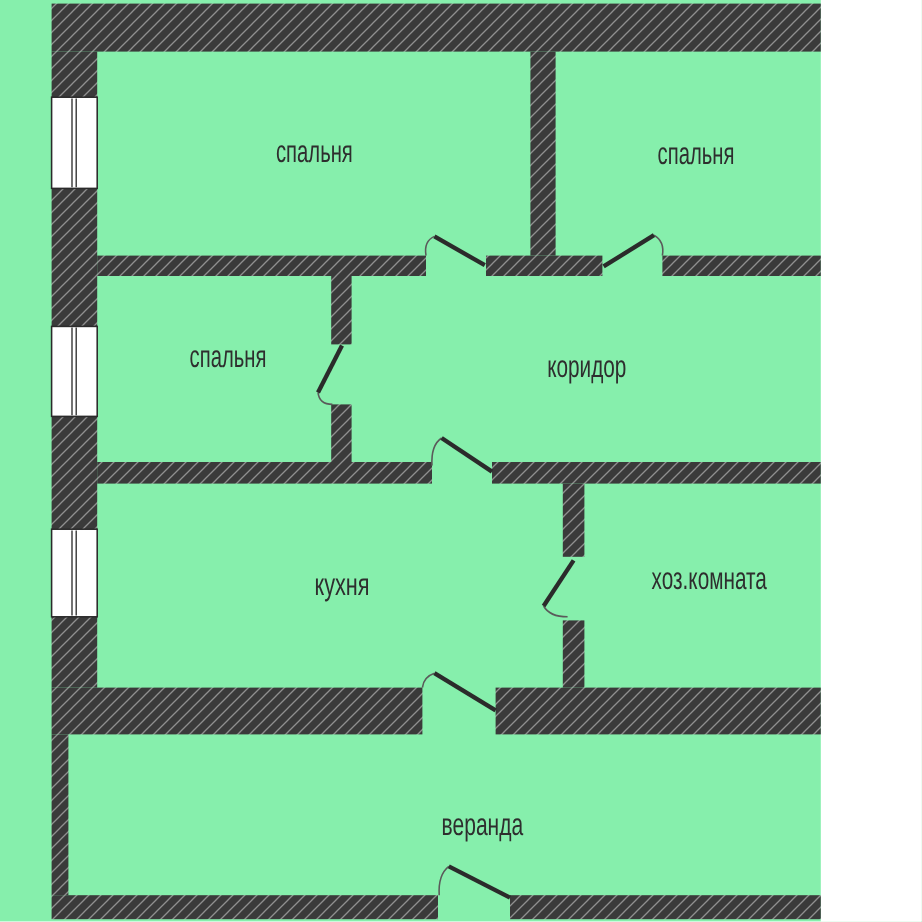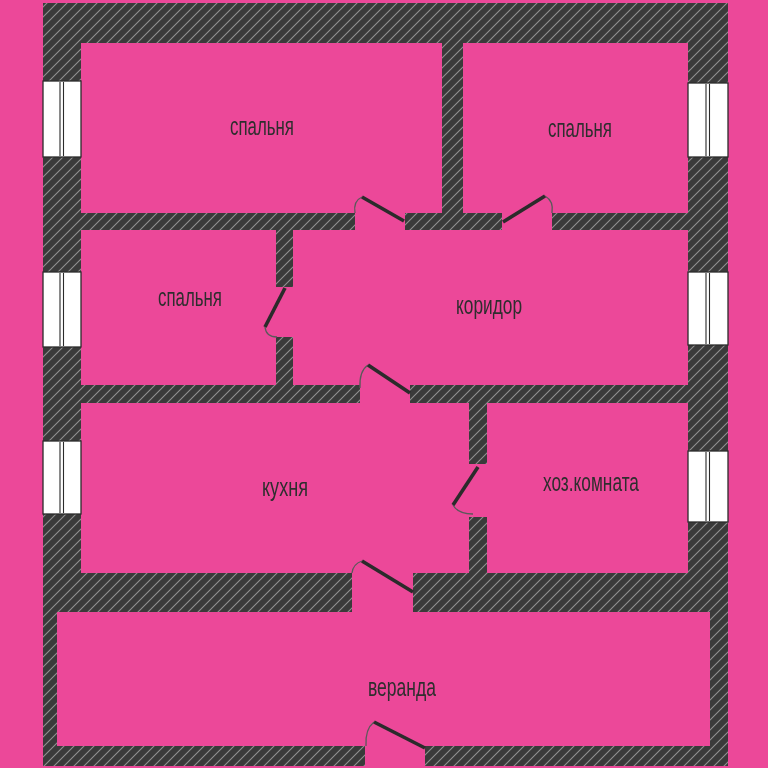--- a/index.html
+++ b/index.html
@@ -2,23 +2,23 @@
 <html><head>
 <meta charset="utf-8">
 <style>
   html, body {
     margin: 0;
     padding: 0;
     background: #ffffff;
   }
   .stage {
     position: relative;
-    width: 768px;
+    width: 684px;
     height: 768px;
-    background: #ec4899;
+    background: #86efac;
     overflow: hidden;
     font-family: "Liberation Sans", sans-serif;
   }
   .plan-svg {
     position: absolute;
     left: 0;
     top: 0;
   }
   .wall { fill: url(#hatch); }
   .win-rect {

